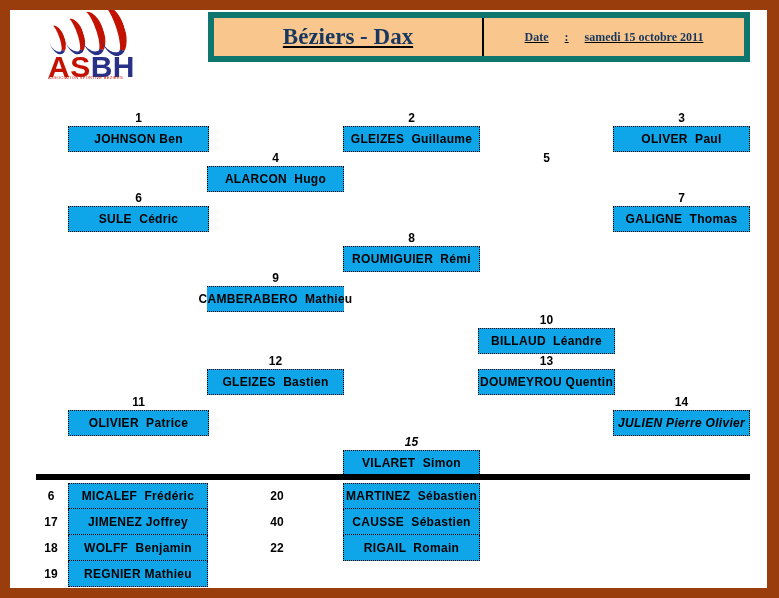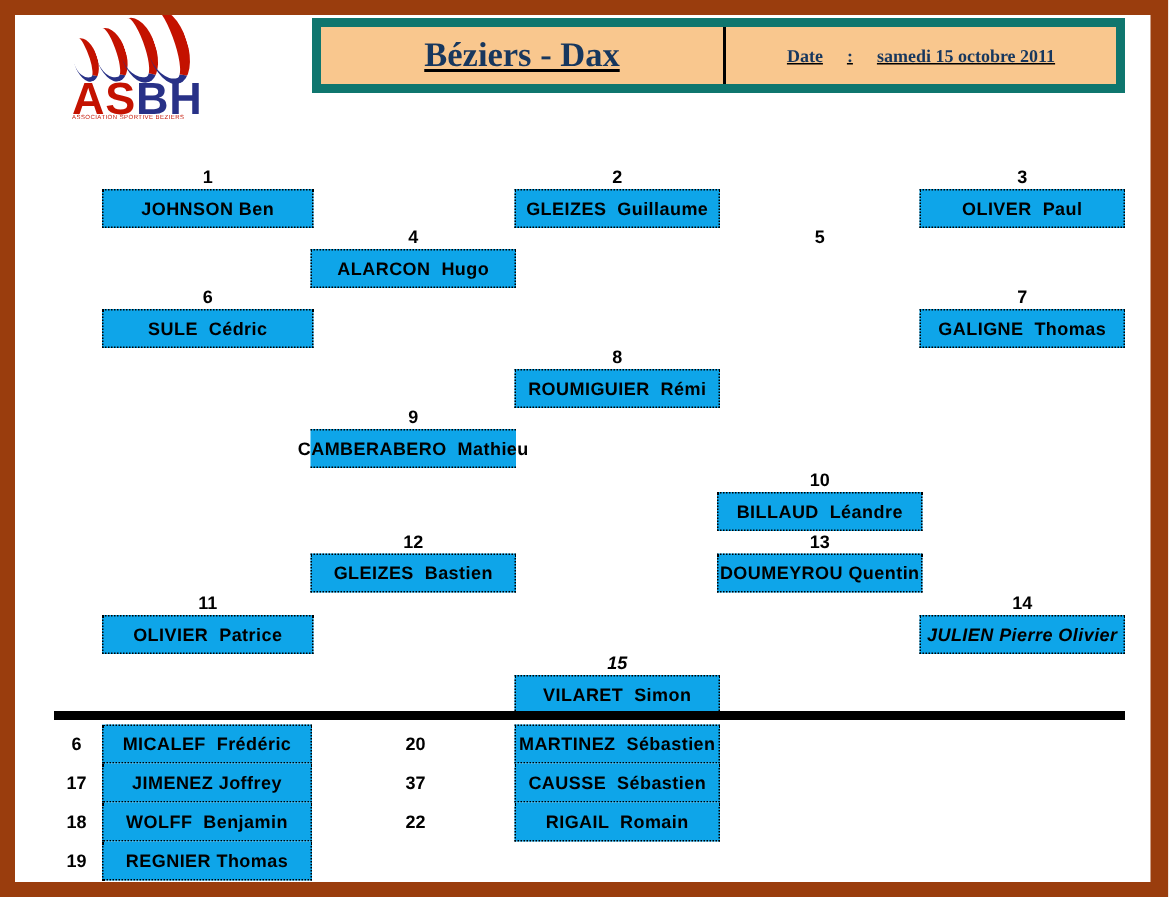--- a/index.html
+++ b/index.html
@@ -111,23 +111,23 @@
   <div class="sep"></div>
 
   <div class="layer" id="subs">
       <div class="snum" style="left: 36px; top: 488px; width: 30px;">6</div>
       <div class="pbox" style="left: 68px; top: 483px; width: 140px;">MICALEF  Frédéric</div>
       <div class="snum" style="left: 36px; top: 514px; width: 30px;">17</div>
       <div class="pbox" style="left: 68px; top: 509px; width: 140px; border-top: none;">JIMENEZ Joffrey</div>
       <div class="snum" style="left: 36px; top: 540px; width: 30px;">18</div>
       <div class="pbox" style="left: 68px; top: 535px; width: 140px; border-top: none;">WOLFF  Benjamin</div>
       <div class="snum" style="left: 36px; top: 566px; width: 30px;">19</div>
-      <div class="pbox" style="left: 68px; top: 561px; width: 140px; border-top: none;">REGNIER Thomas</div>
+      <div class="pbox" style="left: 68px; top: 561px; width: 140px; border-top: none;">REGNIER Mathieu</div>
       <div class="snum" style="left: 258px; top: 488px; width: 38px;">20</div>
       <div class="pbox" style="left: 343px; top: 483px; width: 137px;">MARTINEZ  Sébastien</div>
-      <div class="snum" style="left: 258px; top: 514px; width: 38px;">37</div>
+      <div class="snum" style="left: 258px; top: 514px; width: 38px;">40</div>
       <div class="pbox" style="left: 343px; top: 509px; width: 137px; border-top: none;">CAUSSE  Sébastien</div>
       <div class="snum" style="left: 258px; top: 540px; width: 38px;">22</div>
       <div class="pbox" style="left: 343px; top: 535px; width: 137px; border-top: none;">RIGAIL  Romain</div>
     </div>
 
   <div class="frame-border"></div>
 </div>
 
 </body></html>

